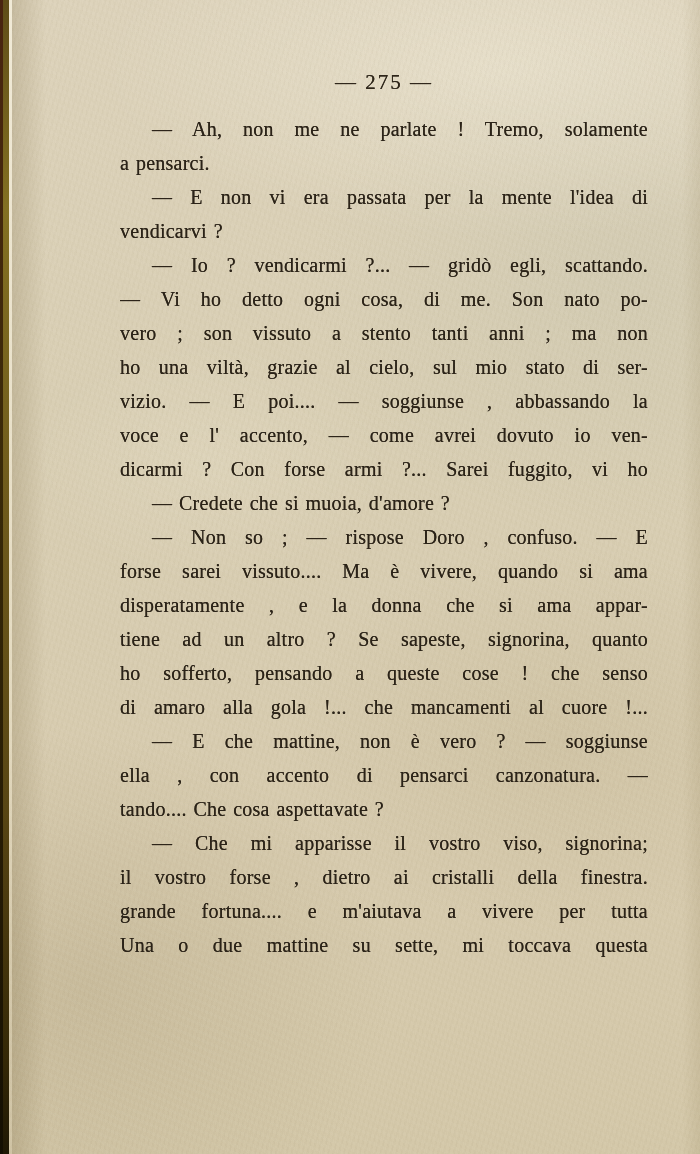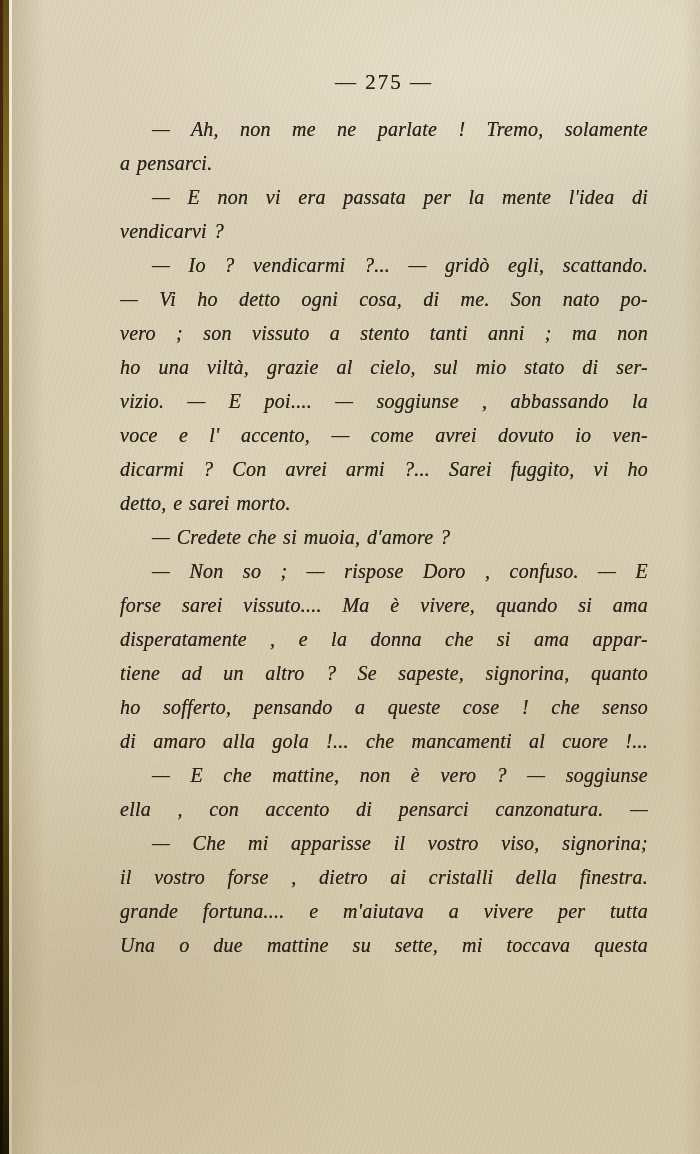--- a/index.html
+++ b/index.html
@@ -61,21 +61,20 @@
   }
   .textblock{
     position:absolute;
     left:120px;top:112px;width:528px;
     color:#2b2318;
     font-size:20px;
     line-height:34px;
     letter-spacing:0.25px;
     word-spacing:1.5px;
     text-shadow:0 0 0.6px rgba(43,35,24,0.85);
-    font-style:italic;
   }
   .ln{height:34px;overflow:hidden;white-space:nowrap;}
   .jst{text-align:justify;text-align-last:justify;white-space:normal;}
   .shrt{text-align:center;text-align-last:left;}
   .ind{padding-left:32px;}
   .jst.ind{padding-left:0;text-indent:32px;}
 </style>
 </head>
 <body>
 
@@ -93,29 +92,29 @@
     <div class="ln jst ind">— Ah, non me ne parlate ! Tremo, solamente</div>
     <div class="ln shrt">a pensarci.</div>
     <div class="ln jst ind">— E non vi era passata per la mente l'idea di</div>
     <div class="ln shrt">vendicarvi ?</div>
     <div class="ln jst ind">— Io ? vendicarmi ?... — gridò egli, scattando.</div>
     <div class="ln jst">— Vi ho detto ogni cosa, di me. Son nato po-</div>
     <div class="ln jst">vero ; son vissuto a stento tanti anni ; ma non</div>
     <div class="ln jst">ho una viltà, grazie al cielo, sul mio stato di ser-</div>
     <div class="ln jst">vizio. — E poi.... — soggiunse , abbassando la</div>
     <div class="ln jst">voce e l' accento, — come avrei dovuto io ven-</div>
-    <div class="ln jst">dicarmi ? Con avrei armi ?... Sarei fuggito, vi ho</div>
-    <div class="ln shrt">detto, e sarei morto.</div>
+    <div class="ln jst">dicarmi ? Con forse armi ?... Sarei fuggito, vi ho</div>
     <div class="ln shrt ind">— Credete che si muoia, d'amore ?</div>
     <div class="ln jst ind">— Non so ; — rispose Doro , confuso. — E</div>
     <div class="ln jst">forse sarei vissuto.... Ma è vivere, quando si ama</div>
     <div class="ln jst">disperatamente , e la donna che si ama appar-</div>
     <div class="ln jst">tiene ad un altro ? Se sapeste, signorina, quanto</div>
     <div class="ln jst">ho sofferto, pensando a queste cose ! che senso</div>
     <div class="ln jst">di amaro alla gola !... che mancamenti al cuore !...</div>
     <div class="ln jst ind">— E che mattine, non è vero ? — soggiunse</div>
     <div class="ln jst">ella , con accento di pensarci canzonatura. —</div>
+    <div class="ln shrt">tando.... Che cosa aspettavate ?</div>
     <div class="ln jst ind">— Che mi apparisse il vostro viso, signorina;</div>
     <div class="ln jst">il vostro forse , dietro ai cristalli della finestra.</div>
     <div class="ln jst">grande fortuna.... e m'aiutava a vivere per tutta</div>
     <div class="ln jst">Una o due mattine su sette, mi toccava questa</div>
   </div>
 </div>
 
 </body></html>

